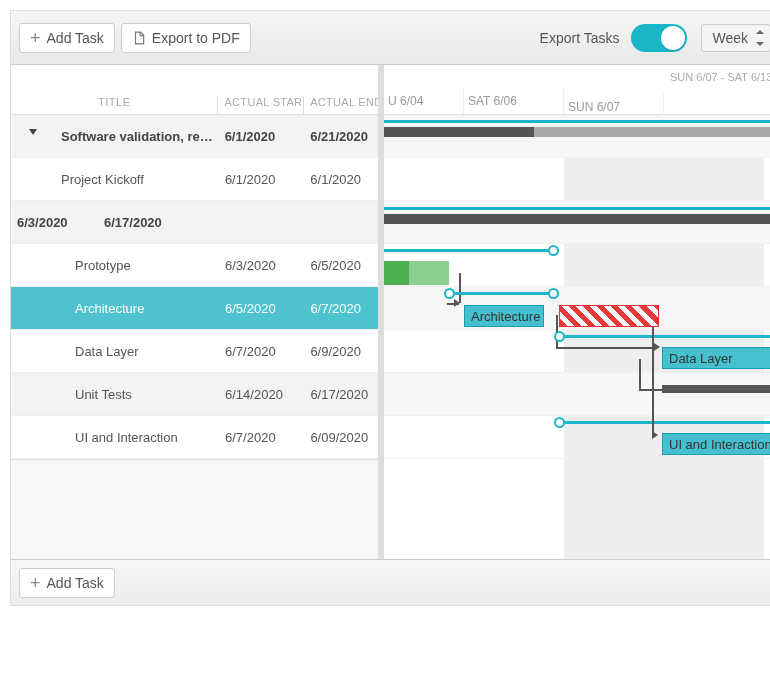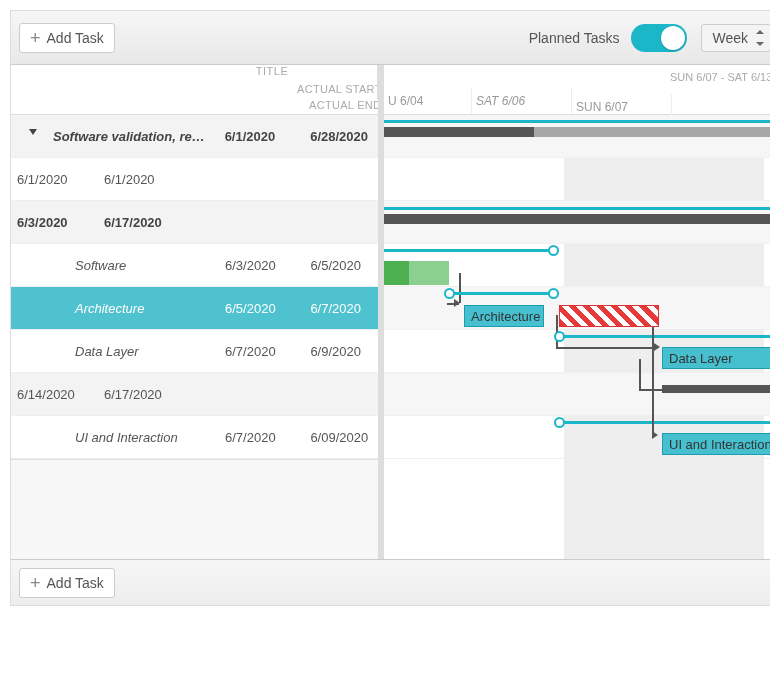--- a/index.html
+++ b/index.html
@@ -110,36 +110,35 @@
     position: relative;
     background: #fff;
   }
 
   
   .grid-header {
     display: flex;
     height: 50px;
     border-bottom: 1px solid #ddd;
     align-items: flex-end;
-    flex-direction: column;
   }
   .grid-header .c1 { width: 211px; padding: 0 0 6px 0; text-align: center; color: #aaa; font-size: 11px; letter-spacing: .5px; border-right: 1px solid #ddd;}
   .grid-header .c2 { width: 87px; padding: 0 0 6px 6px; color: #aaa; font-size: 11px; letter-spacing: .3px; white-space:nowrap; overflow:hidden; border-right: 1px solid #ddd;}
   .grid-header .c3 { width: 75px; padding: 0 0 6px 6px; color: #aaa; font-size: 11px; letter-spacing: .3px; white-space:nowrap; overflow:hidden;}
 
   .grid-rows { }
   .row {
     display: flex;
     height: 43px;
     align-items: center;
     border-bottom: 1px solid #eee;
   }
   .row.alt { background: #f3f3f3; }
   .row.selected { background: #4fc2cf; color: #fff; }
-  .row .c1 { width: 211px; padding-left: 18px; display:flex; align-items:flex-start; gap:12px; white-space:nowrap; overflow:hidden; text-overflow: ellipsis; font-style: italic;}
+  .row .c1 { width: 211px; padding-left: 18px; display:flex; align-items:flex-start; gap:20px; white-space:nowrap; overflow:hidden; text-overflow: ellipsis;}
   .row .c1.indent1 { padding-left: 50px; }
   .row .c1.indent2 { padding-left: 64px; }
   .row .c2 { width: 87px; padding-left: 6px; }
   .row .c3 { width: 75px; padding-left: 6px; }
   .row.bold { font-weight: bold; color: #444; }
   .tri {
     display: inline-block;
     width: 0; height: 0;
     border-left: 4px solid transparent;
     border-right: 4px solid transparent;
@@ -274,22 +273,30 @@
 </head>
 <body>
 
 <div class="app">
 
   <div class="toolbar">
     <button class="btn">
       <span class="plus">+</span>
       <span>Add Task</span>
     </button>
+    <button class="btn">
+      <span class="pdf-icon">
+        <svg viewBox="0 0 24 24" width="14" height="14">
+            <path fill="none" stroke="#777" stroke-width="2" d="M6 2h9l5 5v15H6z M14 2v6h6"></path>
+          </svg>
+      </span>
+      <span>Export to PDF</span>
+    </button>
     <div class="toolbar-spacer"></div>
-    <span class="planned-label">Planned Tasks</span>
+    <span class="planned-label">Export Tasks</span>
     <div class="switch">
       <div class="knob"></div>
     </div>
     <div class="select">
       <span>Week</span>
     </div>
   </div>
 
   <div class="body">
 
@@ -299,52 +306,58 @@
         <div class="c2">ACTUAL START</div>
         <div class="c3">ACTUAL END</div>
       </div>
       <div class="grid-rows" id="grid-rows">
           <div class="row alt bold">
             <div class="c1">
               <span class="tri"></span>
               <span>Software validation, re…</span>
             </div>
             <div class="c2">6/1/2020</div>
-            <div class="c3">6/28/2020</div>
+            <div class="c3">6/21/2020</div>
           </div>
           <div class="row">
+            <div class="c1 indent1">
+              <span>Project Kickoff</span>
+            </div>
             <div class="c2">6/1/2020</div>
             <div class="c3">6/1/2020</div>
           </div>
           <div class="row alt bold">
             <div class="c2">6/3/2020</div>
             <div class="c3">6/17/2020</div>
           </div>
           <div class="row">
             <div class="c1 indent2">
-              <span>Software</span>
+              <span>Prototype</span>
             </div>
             <div class="c2">6/3/2020</div>
             <div class="c3">6/5/2020</div>
           </div>
           <div class="row alt selected">
             <div class="c1 indent2">
               <span>Architecture</span>
             </div>
             <div class="c2">6/5/2020</div>
             <div class="c3">6/7/2020</div>
           </div>
           <div class="row">
             <div class="c1 indent2">
               <span>Data Layer</span>
             </div>
             <div class="c2">6/7/2020</div>
             <div class="c3">6/9/2020</div>
           </div>
           <div class="row alt">
+            <div class="c1 indent2">
+              <span>Unit Tests</span>
+            </div>
             <div class="c2">6/14/2020</div>
             <div class="c3">6/17/2020</div>
           </div>
           <div class="row">
             <div class="c1 indent2">
               <span>UI and Interaction</span>
             </div>
             <div class="c2">6/7/2020</div>
             <div class="c3">6/09/2020</div>
           </div>
@@ -355,22 +368,22 @@
     <div class="chart-pane">
 
       <div class="weekend" style="left:180px; width:200px;"></div>
 
       <div class="chart-header">
         <div class="top">
           <div class="span1"></div>
           <div class="span2">SUN 6/07 - SAT 6/13</div>
         </div>
         <div class="bot" id="day-row">
-            <div style="width: 88px;">U 6/04</div>
-            <div style="width: 100px; font-style: italic;">SAT 6/06</div>
+            <div style="width: 80px;">U 6/04</div>
+            <div style="width: 100px;">SAT 6/06</div>
             <div style="width: 100px; margin-top: 12px;">SUN 6/07</div>
           </div>
       </div>
 
       <div class="chart-body" id="chart-body">
 
       <div class="chart-row alt" style="top: 0px;"></div>
           <div class="chart-row" style="top: 43px;"></div>
           <div class="chart-row alt" style="top: 86px;"></div>
           <div class="chart-row" style="top: 129px;"></div>

